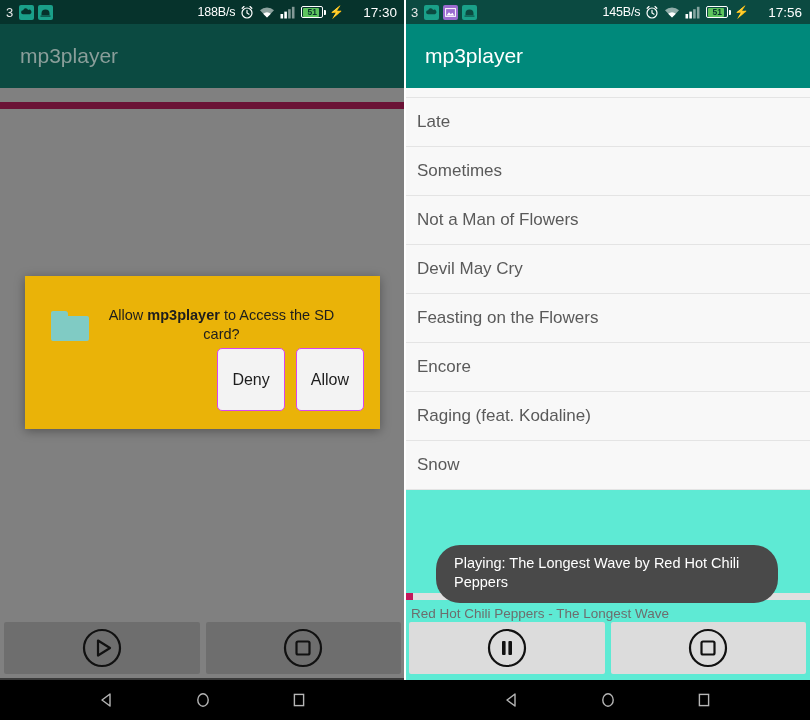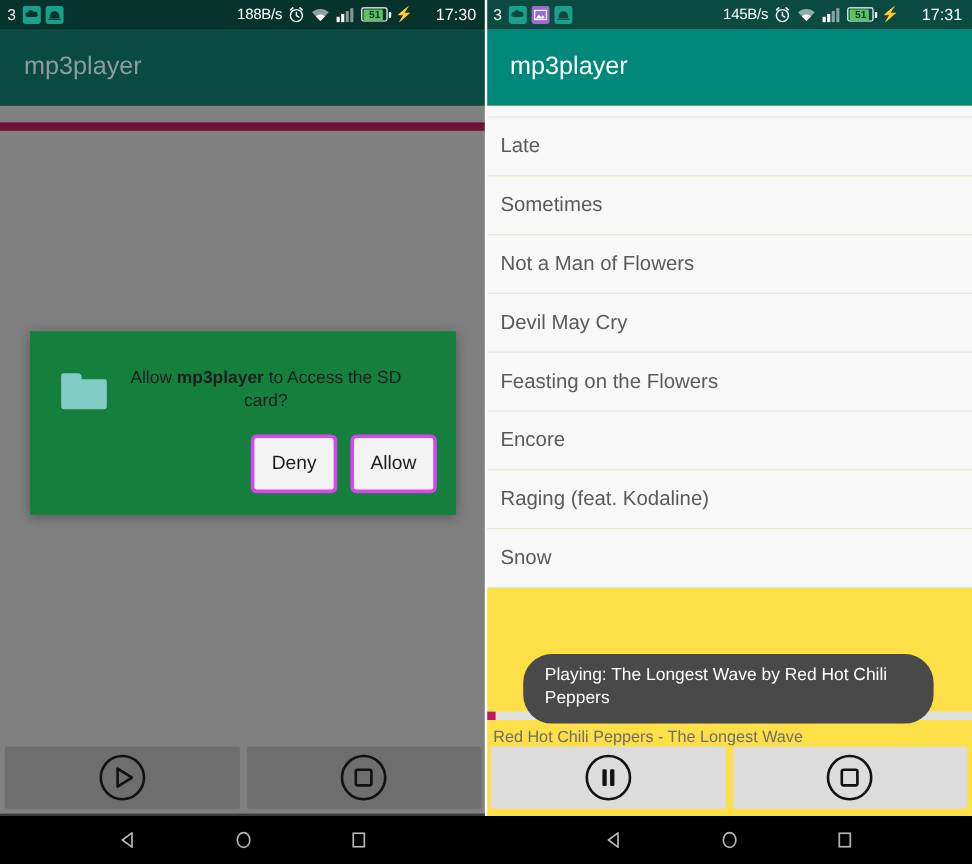--- a/index.html
+++ b/index.html
@@ -86,21 +86,21 @@
     border-radius: 2px;
   }
   .ctrl-left  { background: #6e6e6e; }
   .ctrl-right { background: #dcdcdc; }
   .ctrl-btn svg { display: block; }
 
   
   .dialog {
     position: absolute; left: 25px; top: 276px;
     width: 355px; height: 153px;
-    background: #15803d;
+    background: #eab308;
     box-shadow: 0 2px 10px rgba(0,0,0,0.35);
   }
   .dlg-row {
     display: flex; align-items: center;
     padding: 30px 24px 0 26px;
   }
   .folder-icon { width: 40px; height: 32px; position: relative; flex: none; }
   .folder-icon .tab {
     position: absolute; left: 0; top: 2px; width: 17px; height: 7px;
     background: #80cbc4; border-radius: 2px 3px 0 0;
@@ -113,31 +113,31 @@
     flex: 1; text-align: center;
     font-size: 14.5px; color: #1d1d1d; line-height: 1.3;
     padding-right: 4px;
   }
   .dlg-text b { font-weight: bold; }
   .dlg-actions {
     position: absolute; right: 16px; bottom: 18px;
     display: flex; gap: 11px;
   }
   .dlg-btn {
-    min-width: 62px; height: 49px; padding: 0 14px;
-    background: #f3f3f3; border: 3px solid #d946ef; border-radius: 5px;
+    min-width: 62px; height: 63px; padding: 0 14px;
+    background: #f3f3f3; border: 1px solid #d946ef; border-radius: 5px;
     font-size: 16px; color: #1d1d1d;
     display: flex; align-items: center; justify-content: center;
     font-family: "Liberation Sans", sans-serif;
   }
 
   
   .body-right {
     position: relative; width: 100%; height: 592px;
-    background: #fde047;
+    background: #5eead4;
   }
   .song-list {
     position: absolute; left: 0; right: 0; top: 0;
     height: 503px; overflow: hidden;
   }
   .song-row {
     height: 49px;
     display: flex; align-items: center;
     padding-left: 12px;
     border-bottom: 1px solid #e4e4e4;
@@ -332,21 +332,21 @@
               <rect x="11.9" y="0.8" width="2.6" height="11.7" fill="#fff" opacity="0.5"></rect>
             </svg>
         </span>
         <span class="battery">
           <span class="shell"></span>
             <span class="cap"></span>
           <span class="fill" style="right:4.5px"></span>
           <span class="lvl">51</span>
         </span>
         <span class="bolt">⚡</span>
-        <span class="sb-time">17:31</span>
+        <span class="sb-time">17:56</span>
       </span>
     </div>
 
     <div class="appbar appbar-right">
       <span>mp3player</span>
     </div>
 
     <div class="body-right">
       <div class="song-list">
         <div class="song-row partial"></div>

